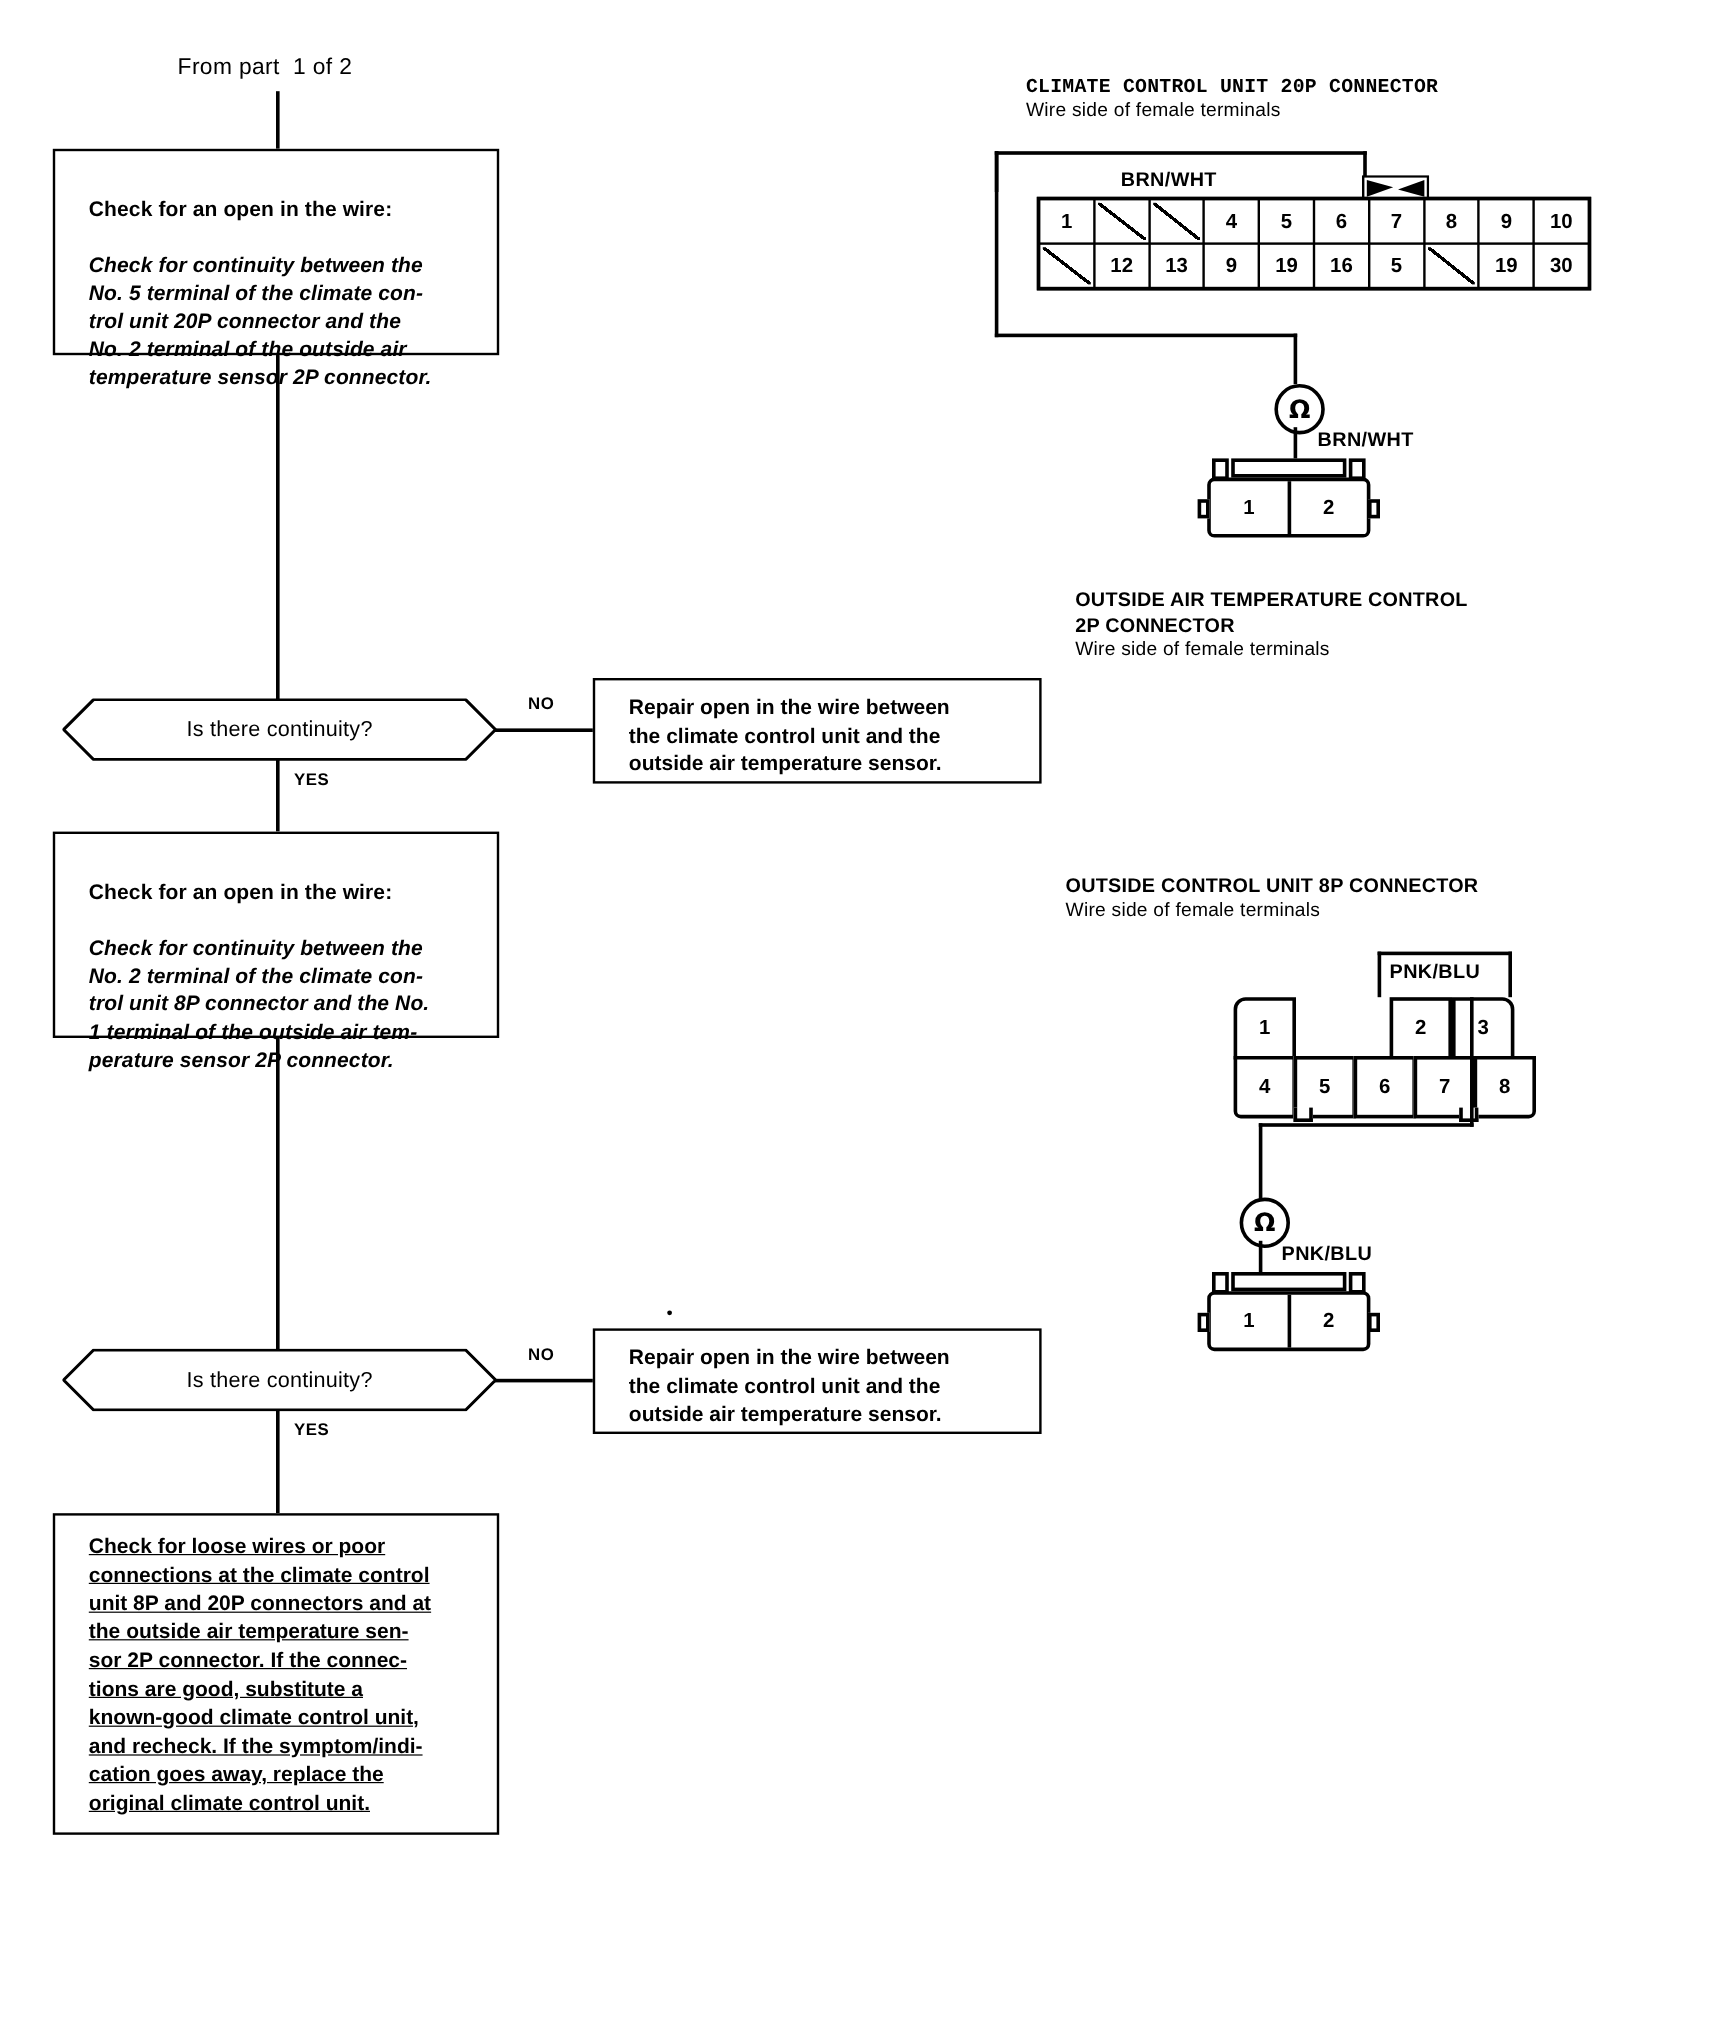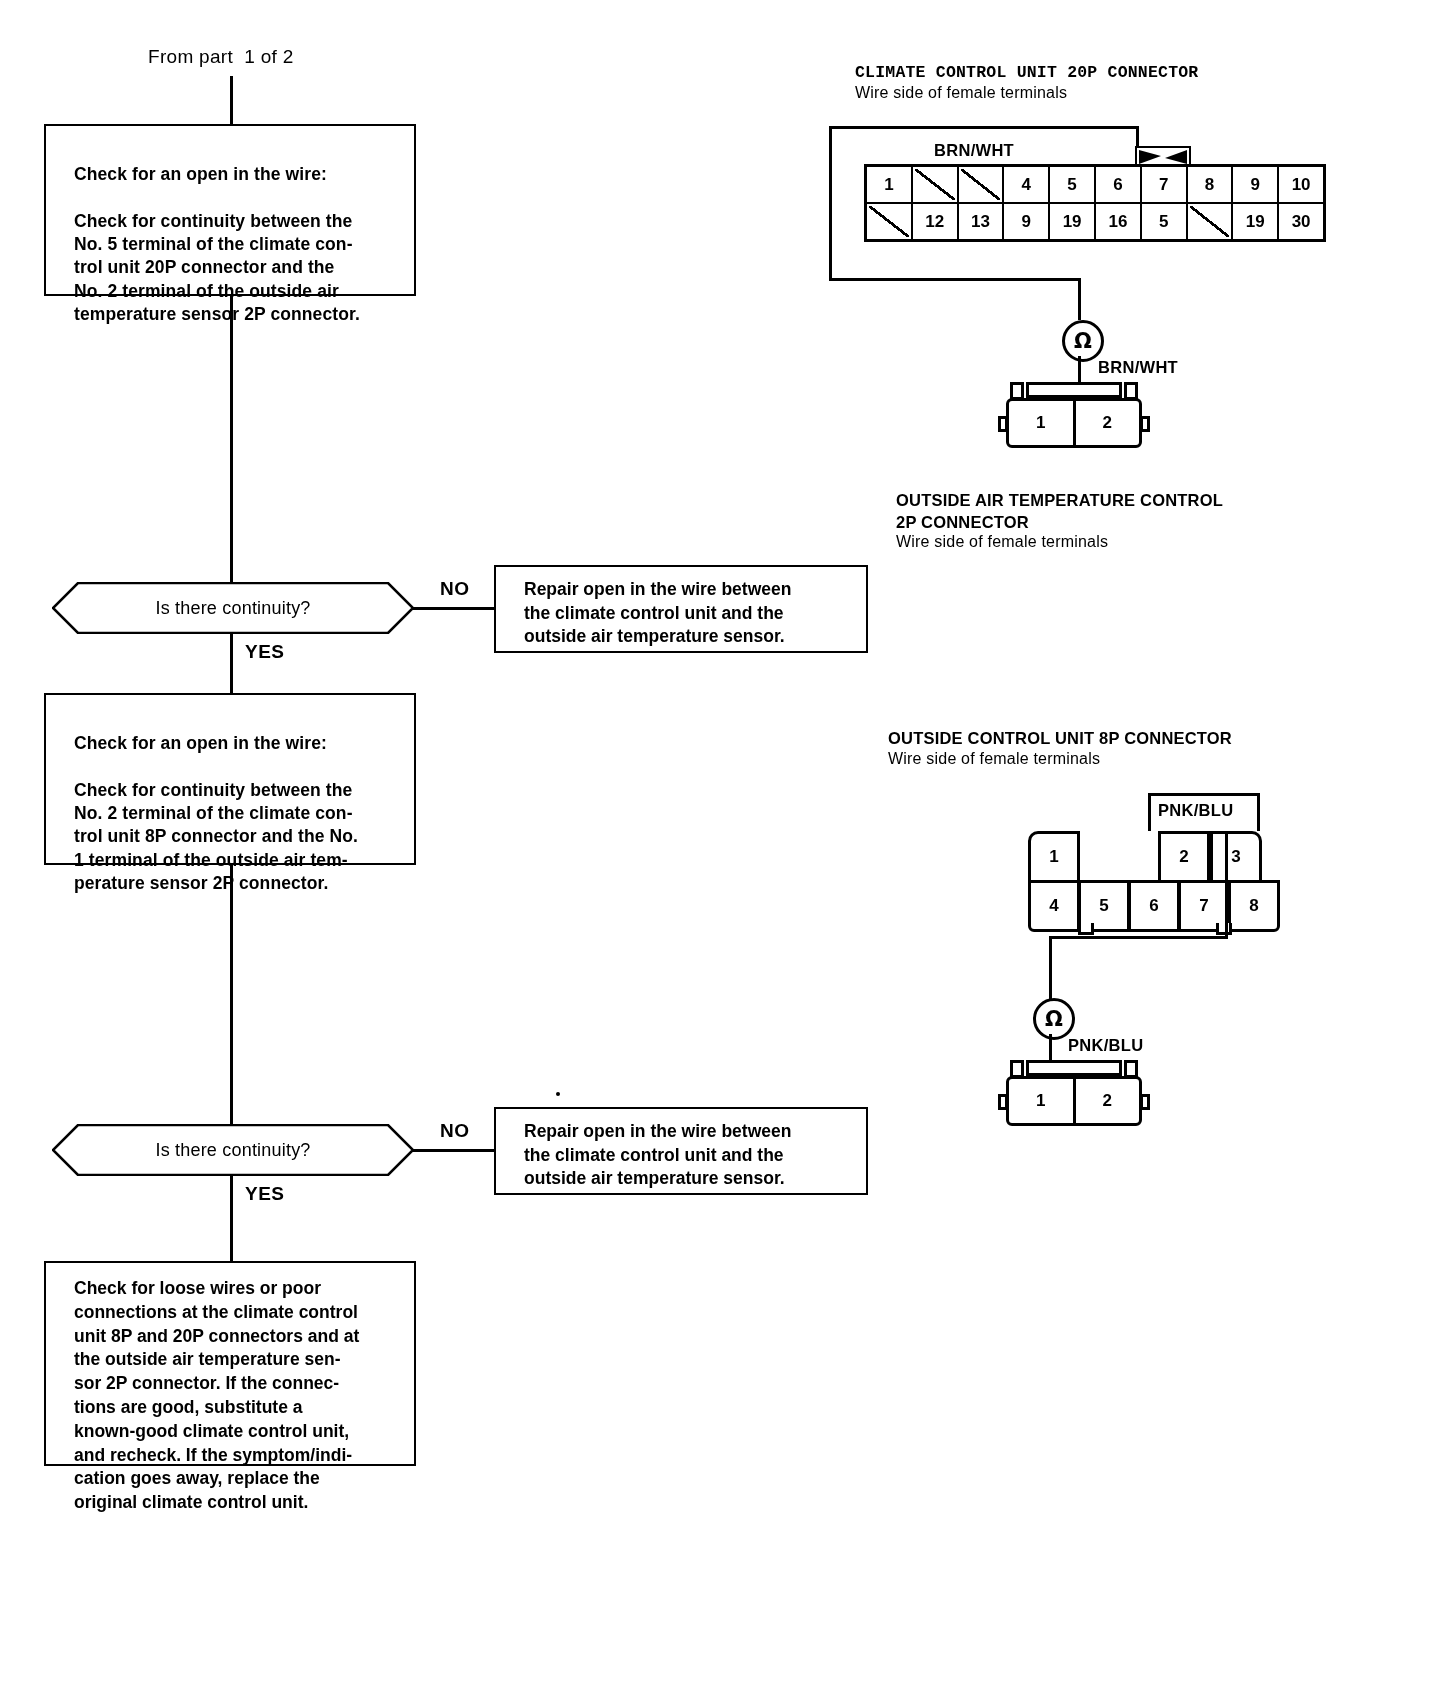--- a/index.html
+++ b/index.html
@@ -15,42 +15,42 @@
     font-size:19px;letter-spacing:.3px;white-space:pre;
   }
   .box{
     border:2px solid #000;background:#fff;box-sizing:border-box;
   }
   .box-text{
     font-size:17.5px;line-height:1.33;font-weight:bold;
     letter-spacing:.1px;white-space:pre-line;
   }
   .box-text .hdr{font-weight:bold;}
-  .box-text .body{font-weight:bold;}
+  .box-text .body{font-weight:bold;font-style:italic;}
 
   
   .repair-text{
     font-size:17.5px;line-height:1.35;font-weight:bold;white-space:pre-line;
   }
 
   
   .vline{background:#000;width:3px;}
   .hline{background:#000;height:3px;}
 
   
   .hex{
     position:absolute;
   }
   .hex svg{display:block;}
   .hex-label{
     position:absolute;left:0;right:0;top:50%;transform:translateY(-50%);
     text-align:center;font-size:18px;letter-spacing:.2px;
   }
   .branch-label{
-    position:absolute;font-size:19px;font-weight:bold;letter-spacing:.5px;
+    position:absolute;font-size:14px;font-weight:bold;letter-spacing:.5px;
   }
 
   
   .conn-title{
     font-size:16.5px;font-weight:bold;letter-spacing:.2px;line-height:1.35;
     white-space:pre-line;
   }
   .conn-sub{
     font-size:16px;font-weight:normal;letter-spacing:.2px;line-height:1.35;
   }
@@ -167,21 +167,21 @@
 
 <div class="abs box" style="left:494px;top:1107px;width:374px;height:88px;">
   <div class="repair-text" style="padding:11px 0 0 28px;">Repair open in the wire between
 the climate control unit and the
 outside air temperature sensor.</div>
 </div>
 
 <div class="abs vline" style="left:230px;top:1175px;height:86px;"></div>
 <div class="branch-label" style="left:245px;top:1183px;">YES</div>
 
-<div class="abs box" style="left:44px;top:1261px;width:372px;height:205px;">
+<div class="abs box" style="left:44px;top:1261px;width:372px;height:268px;text-decoration:underline;">
   <div class="repair-text" style="padding:14px 0 0 28px;line-height:1.36;">Check for loose wires or poor
 connections at the climate control
 unit 8P and 20P connectors and at
 the outside air temperature sen-
 sor 2P connector. If the connec-
 tions  are  good,  substitute  a
 known-good climate control unit,
 and recheck. If the symptom/indi-
 cation goes away, replace the
 original climate control unit.</div>

